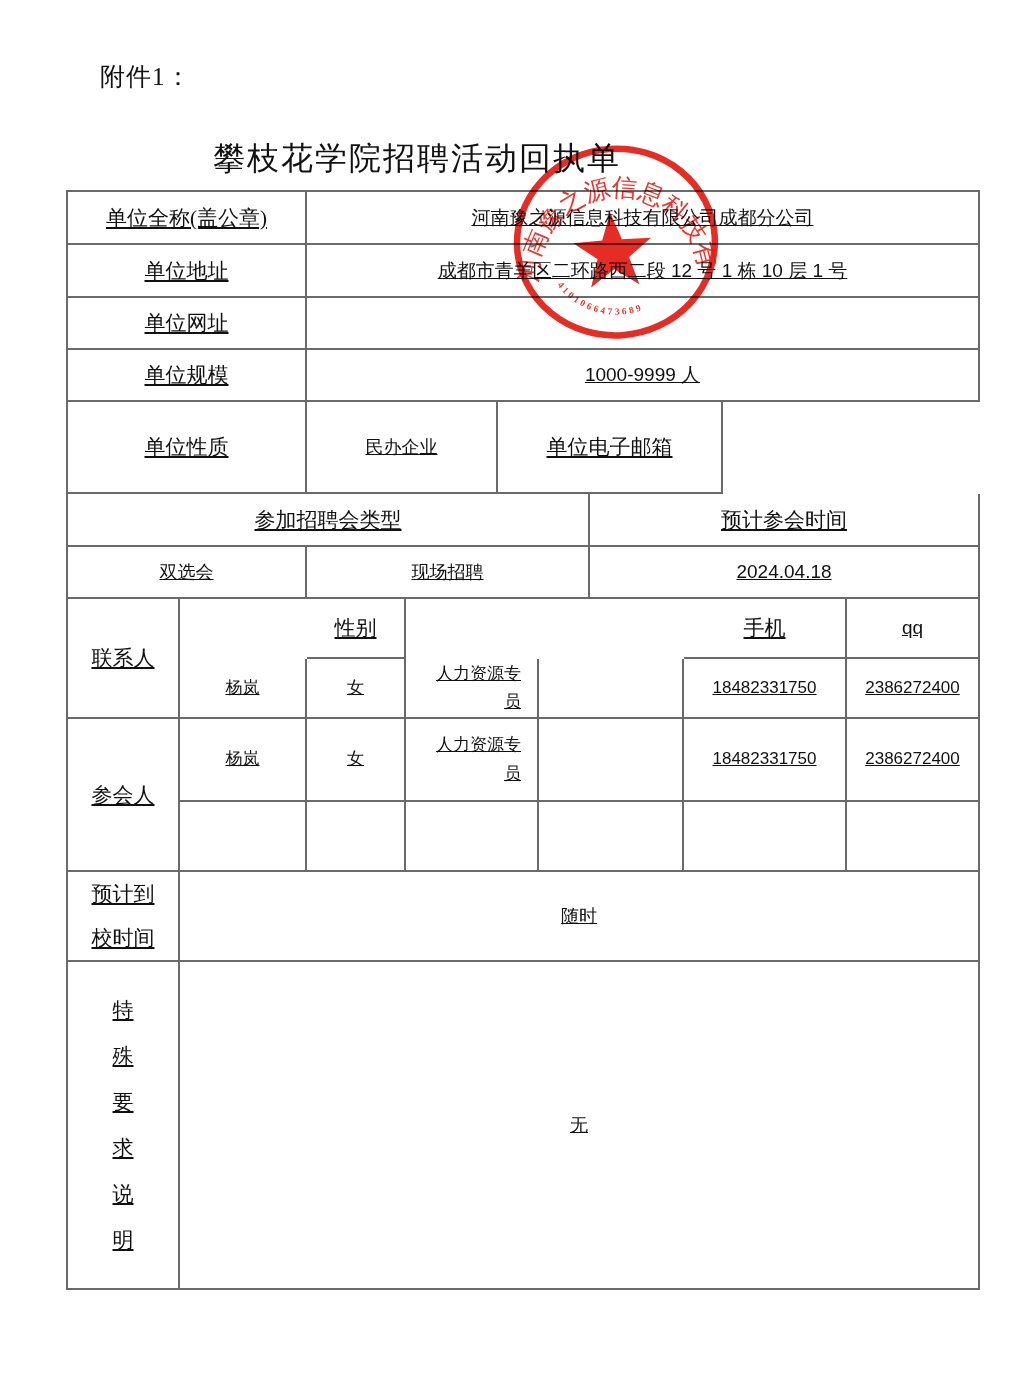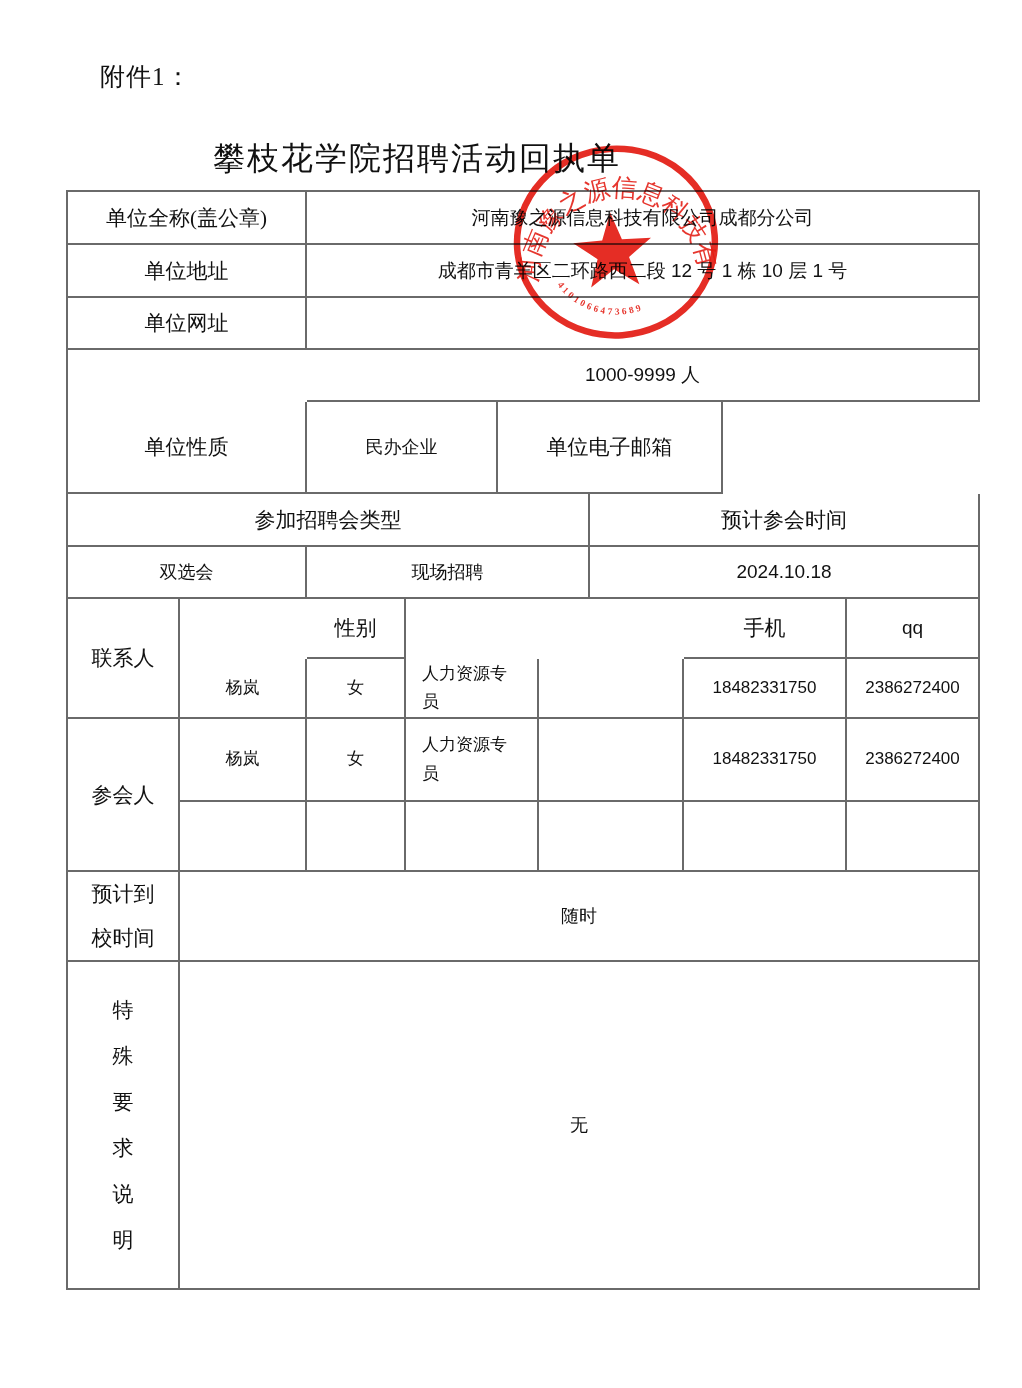--- a/index.html
+++ b/index.html
@@ -25,21 +25,21 @@
     display: grid;
     grid-template-columns: 112px 127px 99px 92px 41px 51px 94px 39px 124px 133px;
     grid-template-rows: 53px 53px 52px 52px 92px 53px 52px 60px 60px 83px 70px 90px 328px;
     border-top: 2px solid #6a6a6a;
     border-left: 2px solid #6a6a6a;
   }
   .c {
     border-right: 2px solid #6a6a6a;
     border-bottom: 2px solid #6a6a6a;
     display: flex; align-items: center; justify-content: center;
-    text-align: left; overflow: hidden;
+    text-align: right; overflow: hidden; text-decoration: underline;
   }
   .lab  { font-size: 21px; font-family: "Liberation Serif", serif; }
   .val  { font-size: 19px; font-family: "Liberation Sans", sans-serif; }
   .valc { font-size: 18px; font-family: "Liberation Serif", serif; }
   .data { font-size: 17px; font-family: "Liberation Sans", sans-serif; line-height: 1.65; padding: 0 16px; }
   .pre  { white-space: pre-line; line-height: 44px; }
   .pre6 { white-space: pre-line; line-height: 46px; font-size: 21px; }
   .stamp {
     position: absolute; left: 504px; top: 133px;
     width: 224px; height: 220px;
@@ -61,32 +61,33 @@
 
     <div class="c lab" style="grid-area:1/1/2/3">单位全称(盖公章)</div>
     <div class="c val" style="grid-area:1/3/2/11">河南豫之源信息科技有限公司成都分公司</div>
 
     <div class="c lab" style="grid-area:2/1/3/3">单位地址</div>
     <div class="c val" style="grid-area:2/3/3/11">成都市青羊区二环路西二段 12 号 1 栋 10 层 1 号</div>
 
     <div class="c lab" style="grid-area:3/1/4/3">单位网址</div>
     <div class="c val" style="grid-area:3/3/4/11"></div>
 
+    <div class="c lab" style="grid-area:4/1/5/3">单位规模</div>
     <div class="c val" style="grid-area:4/3/5/11">1000-9999 人</div>
 
     <div class="c lab" style="grid-area:5/1/6/3">单位性质</div>
     <div class="c valc" style="grid-area:5/3/6/5">民办企业</div>
     <div class="c lab" style="grid-area:5/5/6/9">单位电子邮箱</div>
 
     <div class="c lab" style="grid-area:6/1/7/7">参加招聘会类型</div>
     <div class="c lab" style="grid-area:6/7/7/11">预计参会时间</div>
 
     <div class="c valc" style="grid-area:7/1/8/3">双选会</div>
     <div class="c valc" style="grid-area:7/3/8/7">现场招聘</div>
-    <div class="c val" style="grid-area:7/7/8/11">2024.10.18</div>
+    <div class="c val" style="grid-area:7/7/8/11">2024.04.18</div>
 
     <div class="c lab" style="grid-area:8/1/10/2">联系人</div>
     <div class="c lab" style="grid-area:8/3/9/4">性别</div>
     <div class="c lab" style="grid-area:8/8/9/10">手机</div>
     <div class="c val" style="grid-area:8/10/9/11">qq</div>
 
     <div class="c data" style="grid-area:9/2/10/3">杨岚</div>
     <div class="c data" style="grid-area:9/3/10/4">女</div>
     <div class="c data" style="grid-area:9/4/10/6">人力资源专员</div>
     <div class="c data" style="grid-area:9/6/10/8"></div>

